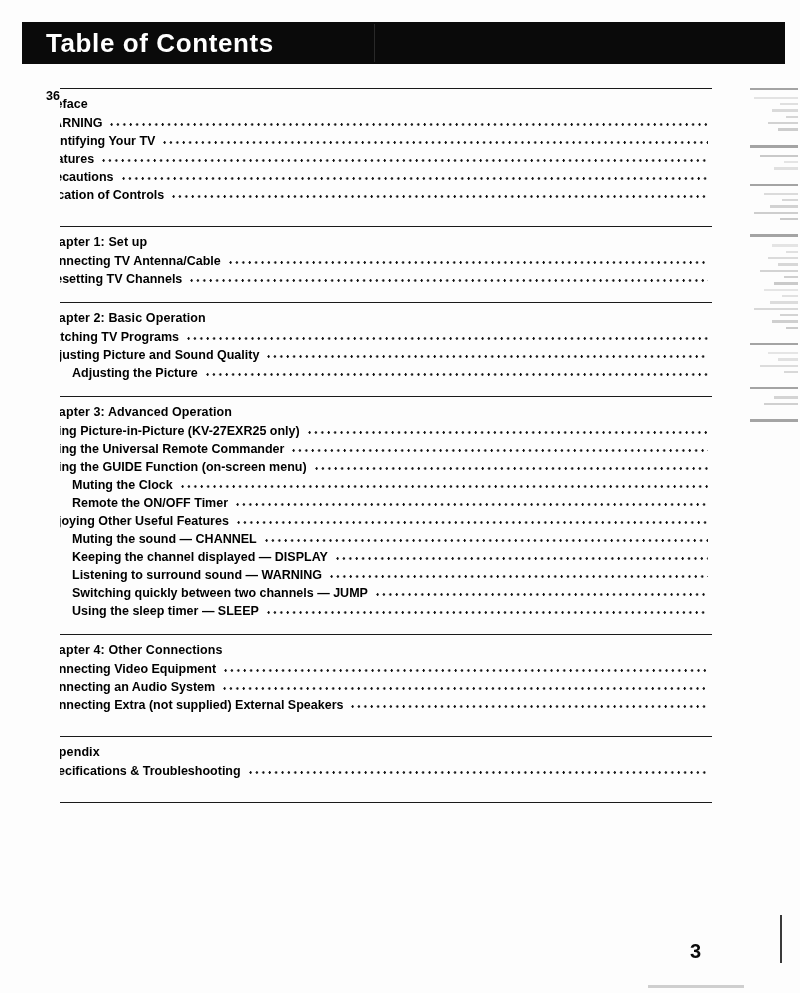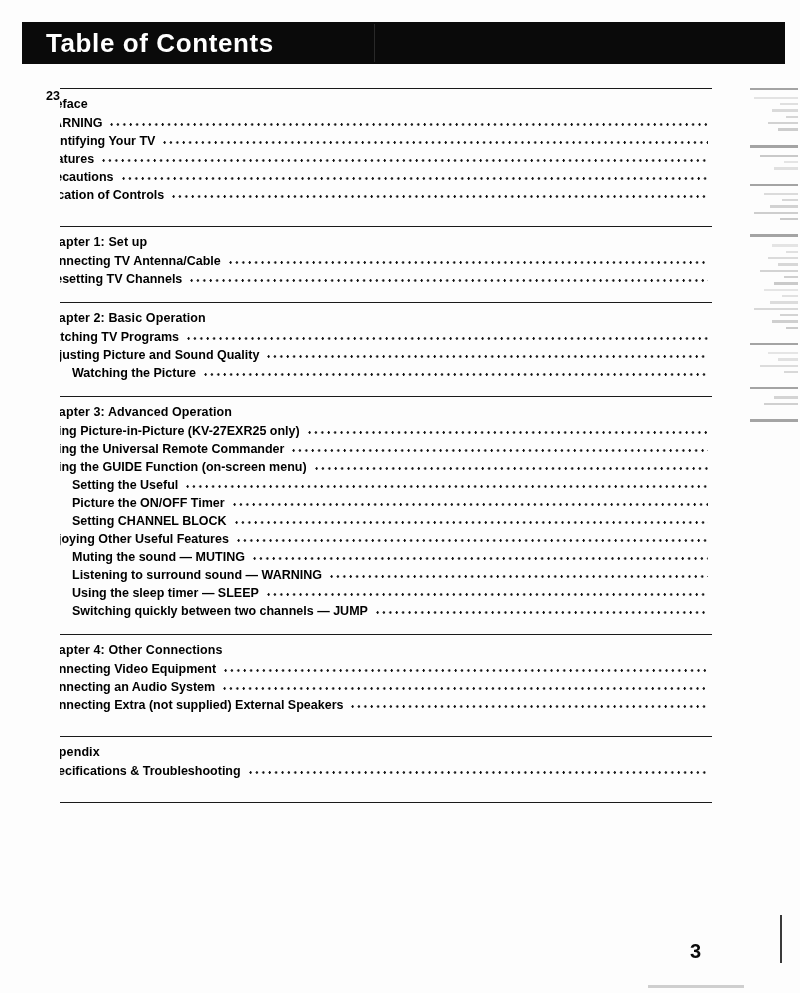--- a/index.html
+++ b/index.html
@@ -232,21 +232,21 @@
           <span class="label">Watching TV Programs</span>
           <span class="leader"></span>
           <span class="page">13</span>
         </div>
         <div class="entry">
           <span class="label">Adjusting Picture and Sound Quality</span>
           <span class="leader"></span>
           <span class="page">14</span>
         </div>
         <div class="entry sub">
-          <span class="label">Watching the Picture</span>
+          <span class="label">Adjusting the Picture</span>
           <span class="leader"></span>
           <span class="page">14</span>
         </div>
       </div>
       <div class="gap-sm"></div>
       <div class="rule"></div>
       <div class="section">
         <div class="sec-title">Chapter 3: Advanced Operation</div>
         <div class="entry">
           <span class="label">Using Picture-in-Picture (KV-27EXR25 only)</span>
@@ -257,59 +257,59 @@
           <span class="label">Using the Universal Remote Commander</span>
           <span class="leader"></span>
           <span class="page">22</span>
         </div>
         <div class="entry">
           <span class="label">Using the GUIDE Function (on-screen menu)</span>
           <span class="leader"></span>
           <span class="page">24</span>
         </div>
         <div class="entry sub">
-          <span class="label">Setting the Useful</span>
+          <span class="label">Muting the Clock</span>
           <span class="leader"></span>
           <span class="page">24</span>
         </div>
         <div class="entry sub">
-          <span class="label">Picture the ON/OFF Timer</span>
+          <span class="label">Remote the ON/OFF Timer</span>
           <span class="leader"></span>
           <span class="page">26</span>
         </div>
-        <div class="entry sub">
-          <span class="label">Setting CHANNEL BLOCK</span>
-          <span class="leader"></span>
-          <span class="page">29</span>
-        </div>
         <div class="entry">
           <span class="label">Enjoying Other Useful Features</span>
           <span class="leader"></span>
           <span class="page">30</span>
         </div>
         <div class="entry sub">
-          <span class="label">Muting the sound — MUTING</span>
+          <span class="label">Muting the sound — CHANNEL</span>
+          <span class="leader"></span>
+          <span class="page">30</span>
+        </div>
+        <div class="entry sub">
+          <span class="label">Keeping the channel displayed — DISPLAY</span>
           <span class="leader"></span>
           <span class="page">30</span>
         </div>
         <div class="entry sub">
           <span class="label">Listening to surround sound — WARNING</span>
           <span class="leader"></span>
           <span class="page">30</span>
         </div>
         <div class="entry sub">
+          <span class="label">Switching quickly between two channels — JUMP</span>
+          <span class="leader"></span>
+          <span class="page">30</span>
+        </div>
+        <div class="entry sub">
           <span class="label">Using the sleep timer — SLEEP</span>
           <span class="leader"></span>
           <span class="page">30</span>
         </div>
-        <div class="entry sub">
-          <span class="label">Switching quickly between two channels — JUMP</span>
-          <span class="leader"></span>
-          <span class="page">30</span>
-        </div>
       </div>
       <div class="gap-sm"></div>
       <div class="rule"></div>
       <div class="section">
         <div class="sec-title">Chapter 4: Other Connections</div>
         <div class="entry">
           <span class="label">Connecting Video Equipment</span>
           <span class="leader"></span>
           <span class="page">31</span>
         </div>
@@ -324,21 +324,21 @@
           <span class="page">35</span>
         </div>
       </div>
       <div class="gap-md"></div>
       <div class="rule"></div>
       <div class="section">
         <div class="sec-title">Appendix</div>
         <div class="entry">
           <span class="label">Specifications &amp; Troubleshooting</span>
           <span class="leader"></span>
-          <span class="page">23</span>
+          <span class="page">36</span>
         </div>
       </div>
       <div class="gap-md"></div>
       <div class="rule thin"></div>
     </div>
 
   <div class="margin-ghost" id="margin-ghost" style="top: 88px;">
       <div class="ghost-rule"></div>
       <div class="ghost-line" style="width: 44px; margin-left: 4px; opacity: 0.42; height: 2px;"></div>
       <div class="ghost-line" style="width: 18px; margin-left: 30px; opacity: 0.49; height: 2px;"></div>

